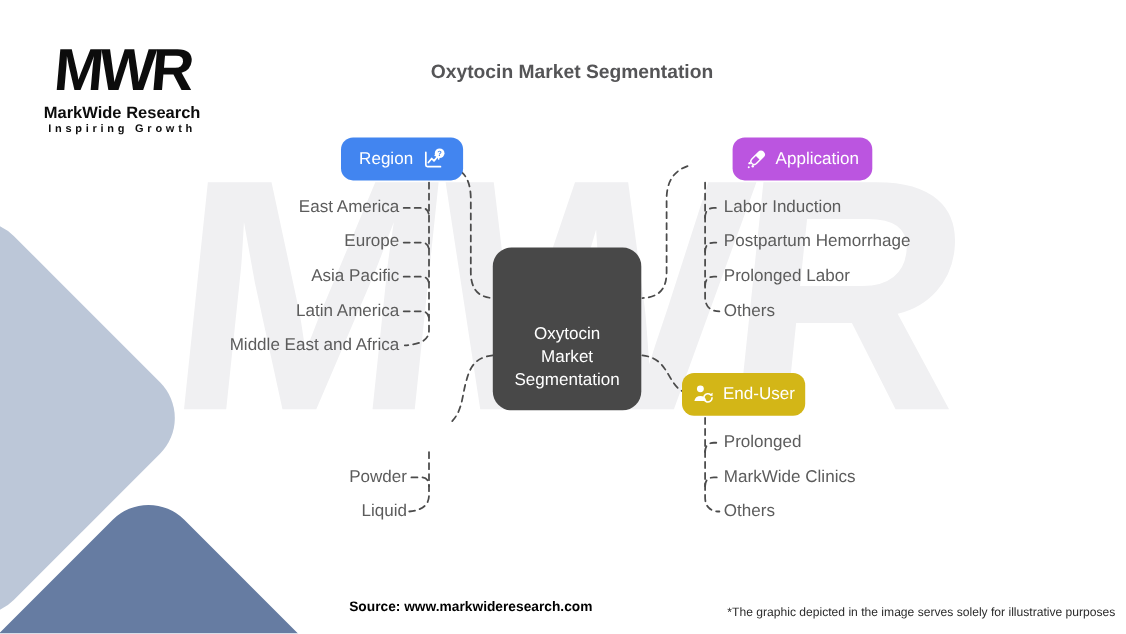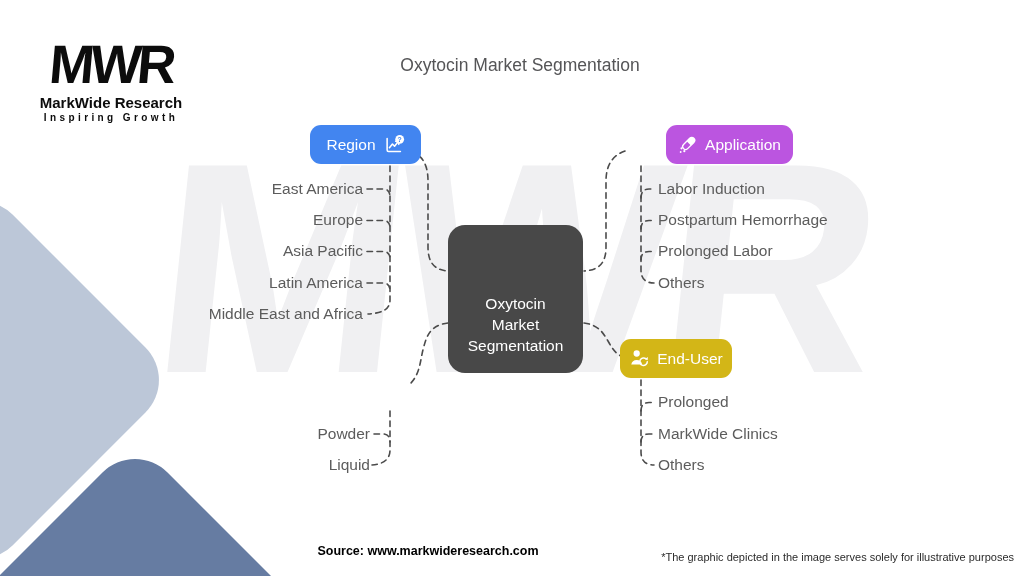--- a/index.html
+++ b/index.html
@@ -16,21 +16,21 @@
   .shape{position:absolute;border-radius:46px;transform:rotate(45deg);z-index:0;}
   .shape-light{width:280px;height:280px;background:var(--shape-light);left:-160px;top:240px;}
   .shape-dark{width:280px;height:280px;background:var(--shape-dark);left:-5px;top:498px;}
   
   .logo{position:absolute;left:32px;top:38px;width:158px;text-align:center;color:#0c0c0c;z-index:2;}
   .logo-mwr{font-size:54px;line-height:0.98;font-weight:bold;letter-spacing:-4px;transform:skewX(-5deg);}
   .logo-name{font-size:15px;font-weight:bold;margin-top:3px;}
   .logo-tagline{font-size:10px;font-weight:bold;letter-spacing:3.4px;margin-top:1px;}
   
   .title{position:absolute;left:16px;top:55px;width:1008px;text-align:center;
-    font-size:17.5px;font-weight:normal;color:var(--title-text);z-index:2;}
+    font-size:17.5px;font-weight:bold;color:var(--title-text);z-index:2;}
   .source{position:absolute;left:0;top:544px;width:856px;text-align:center;
     font-size:12.5px;font-weight:bold;color:#000;z-index:2;}
   .disclaimer{position:absolute;right:10px;top:551px;font-size:11px;color:#2b2b2b;z-index:2;}
   
   .connectors{position:absolute;left:0;top:0;z-index:1;}
   .connectors path{stroke:var(--connector);stroke-width:1.6;fill:none;
     stroke-dasharray:5.5 4.5;stroke-linecap:round;}
   
   .node{position:absolute;display:flex;align-items:center;justify-content:center;gap:7px;
     color:#fff;font-size:15.5px;border-radius:11px;z-index:2;}

